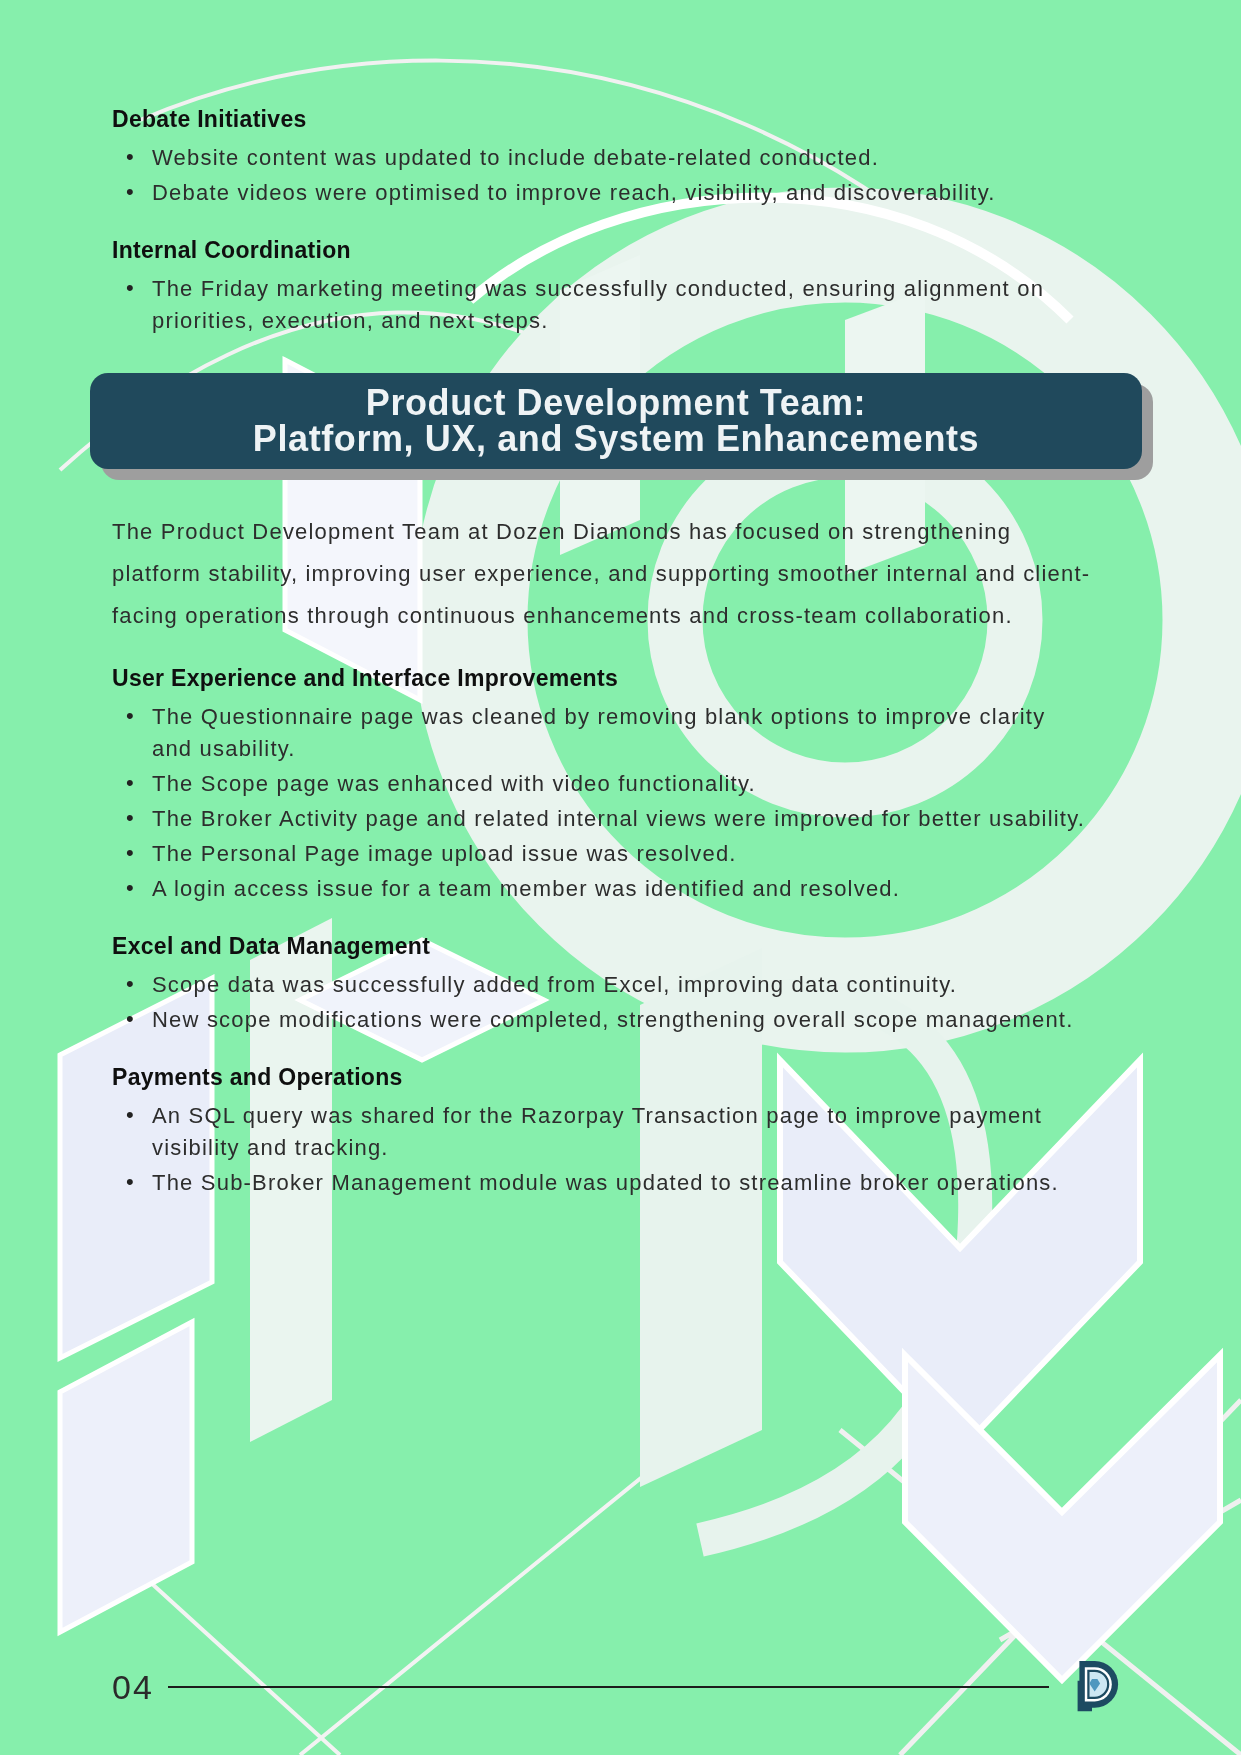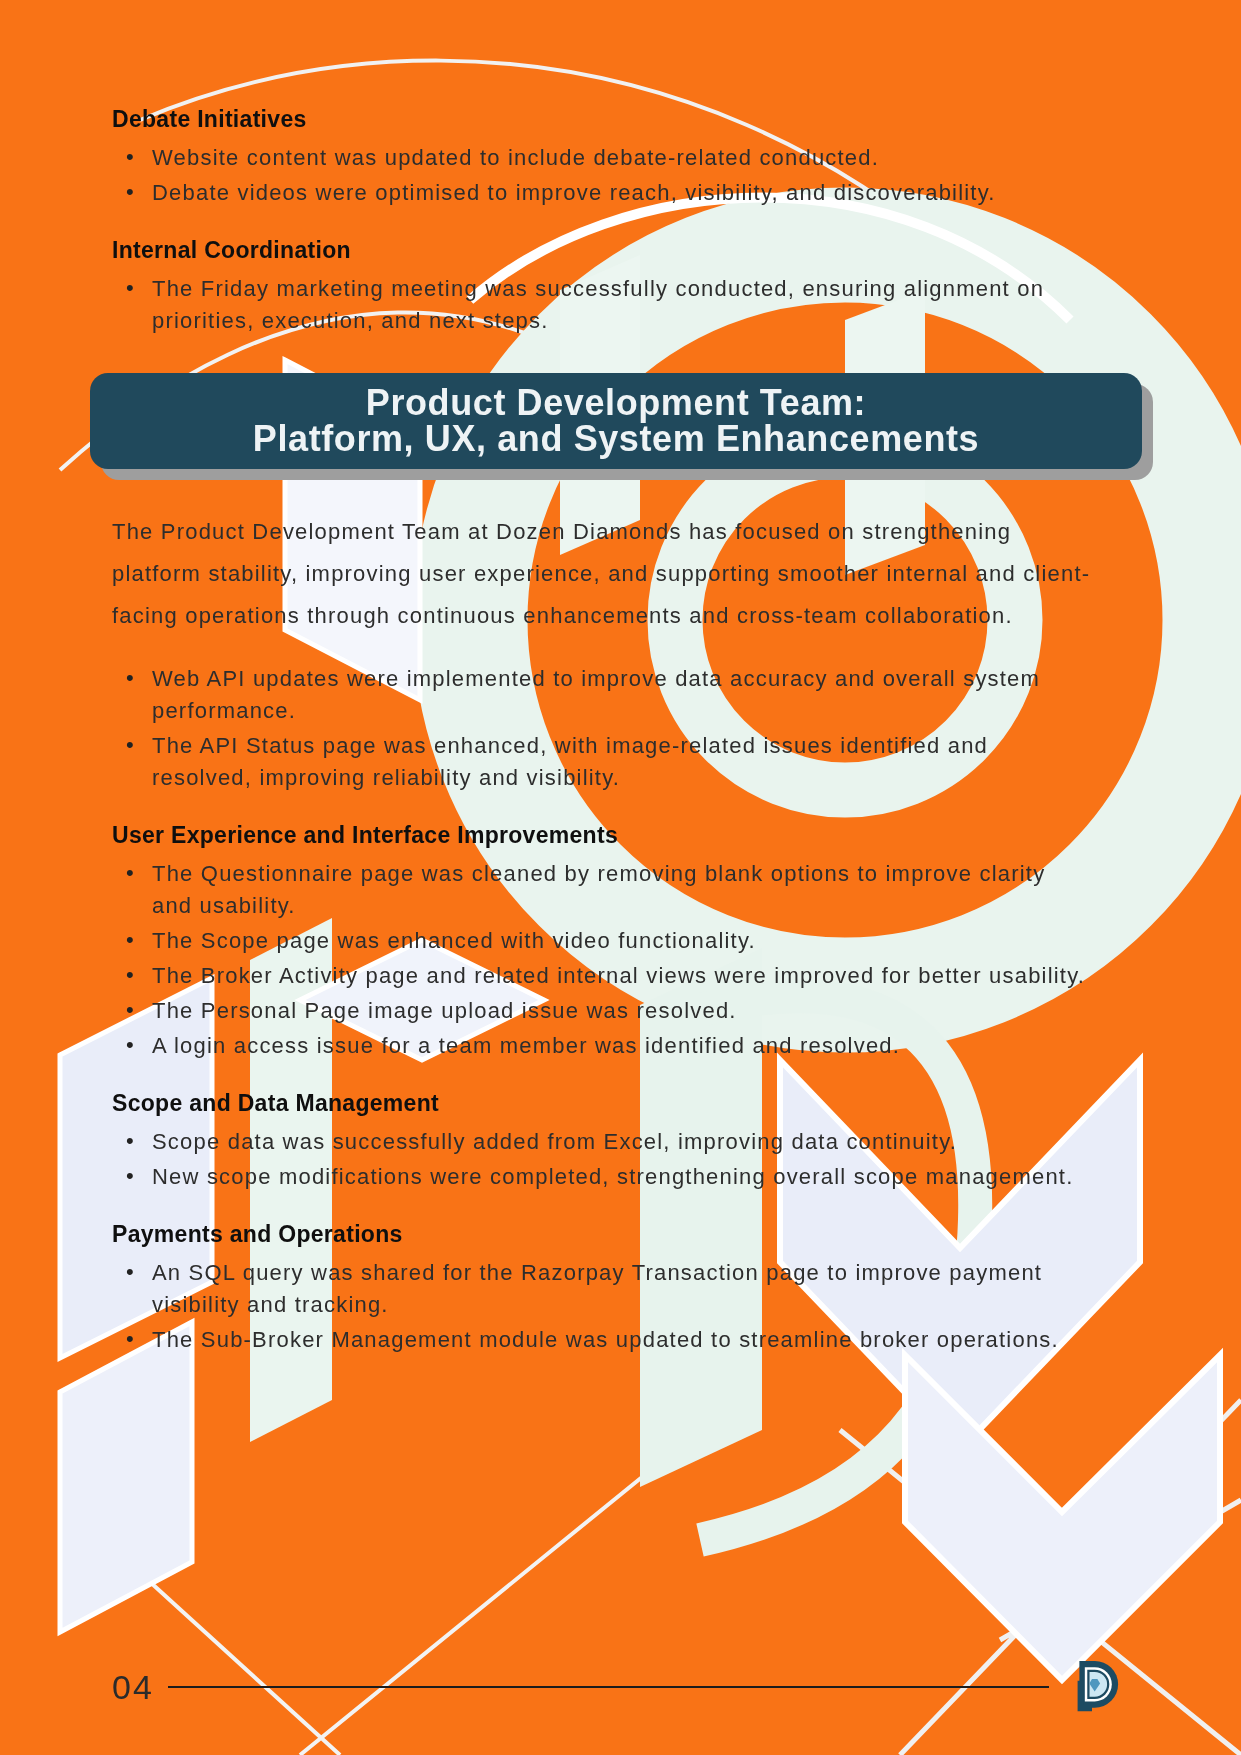--- a/index.html
+++ b/index.html
@@ -1,19 +1,19 @@
 <!DOCTYPE html>
 <html><head>
 <meta charset="utf-8">
 <style>
   html,body { margin:0; padding:0; background:#ffffff; }
   .page {
     position:relative;
     width:1241px; height:1755px;
-    background:#f97316;
+    background:#86efac;
     overflow:hidden;
     font-family:"Liberation Sans","DejaVu Sans",sans-serif;
     color:#2d2d2d;
   }
   .watermark {
     position:absolute; inset:0; z-index:0; pointer-events:none;
   }
   .content {
     position:relative; z-index:1;
     padding:104px 150px 0 112px;
@@ -122,39 +122,35 @@
     </div>
 
     <div class="banner">
       <div class="line">Product Development Team:</div>
       <div class="line">Platform, UX, and System Enhancements</div>
     </div>
 
     <p class="intro">The Product Development Team at Dozen Diamonds has focused on strengthening platform stability, improving user experience, and supporting smoother internal and client-facing operations through continuous enhancements and cross-team collaboration.</p>
 
     <div class="section">
-      <ul class="bullets">
-        <li>Web API updates were implemented to improve data accuracy and overall system performance.</li>
-        <li>The API Status page was enhanced, with image-related issues identified and resolved, improving reliability and visibility.</li>
-      </ul>
     </div>
 
     <div class="section">
       <h3 class="sec-heading">User Experience and Interface Improvements</h3>
       <ul class="bullets">
         <li>The Questionnaire page was cleaned by removing blank options to improve clarity and usability.</li>
         <li>The Scope page was enhanced with video functionality.</li>
         <li>The Broker Activity page and related internal views were improved for better usability.</li>
         <li>The Personal Page image upload issue was resolved.</li>
         <li>A login access issue for a team member was identified and resolved.</li>
       </ul>
     </div>
 
     <div class="section">
-      <h3 class="sec-heading">Scope and Data Management</h3>
+      <h3 class="sec-heading">Excel and Data Management</h3>
       <ul class="bullets">
         <li>Scope data was successfully added from Excel, improving data continuity.</li>
         <li>New scope modifications were completed, strengthening overall scope management.</li>
       </ul>
     </div>
 
     <div class="section">
       <h3 class="sec-heading">Payments and Operations</h3>
       <ul class="bullets">
         <li>An SQL query was shared for the Razorpay Transaction page to improve payment visibility and tracking.</li>

